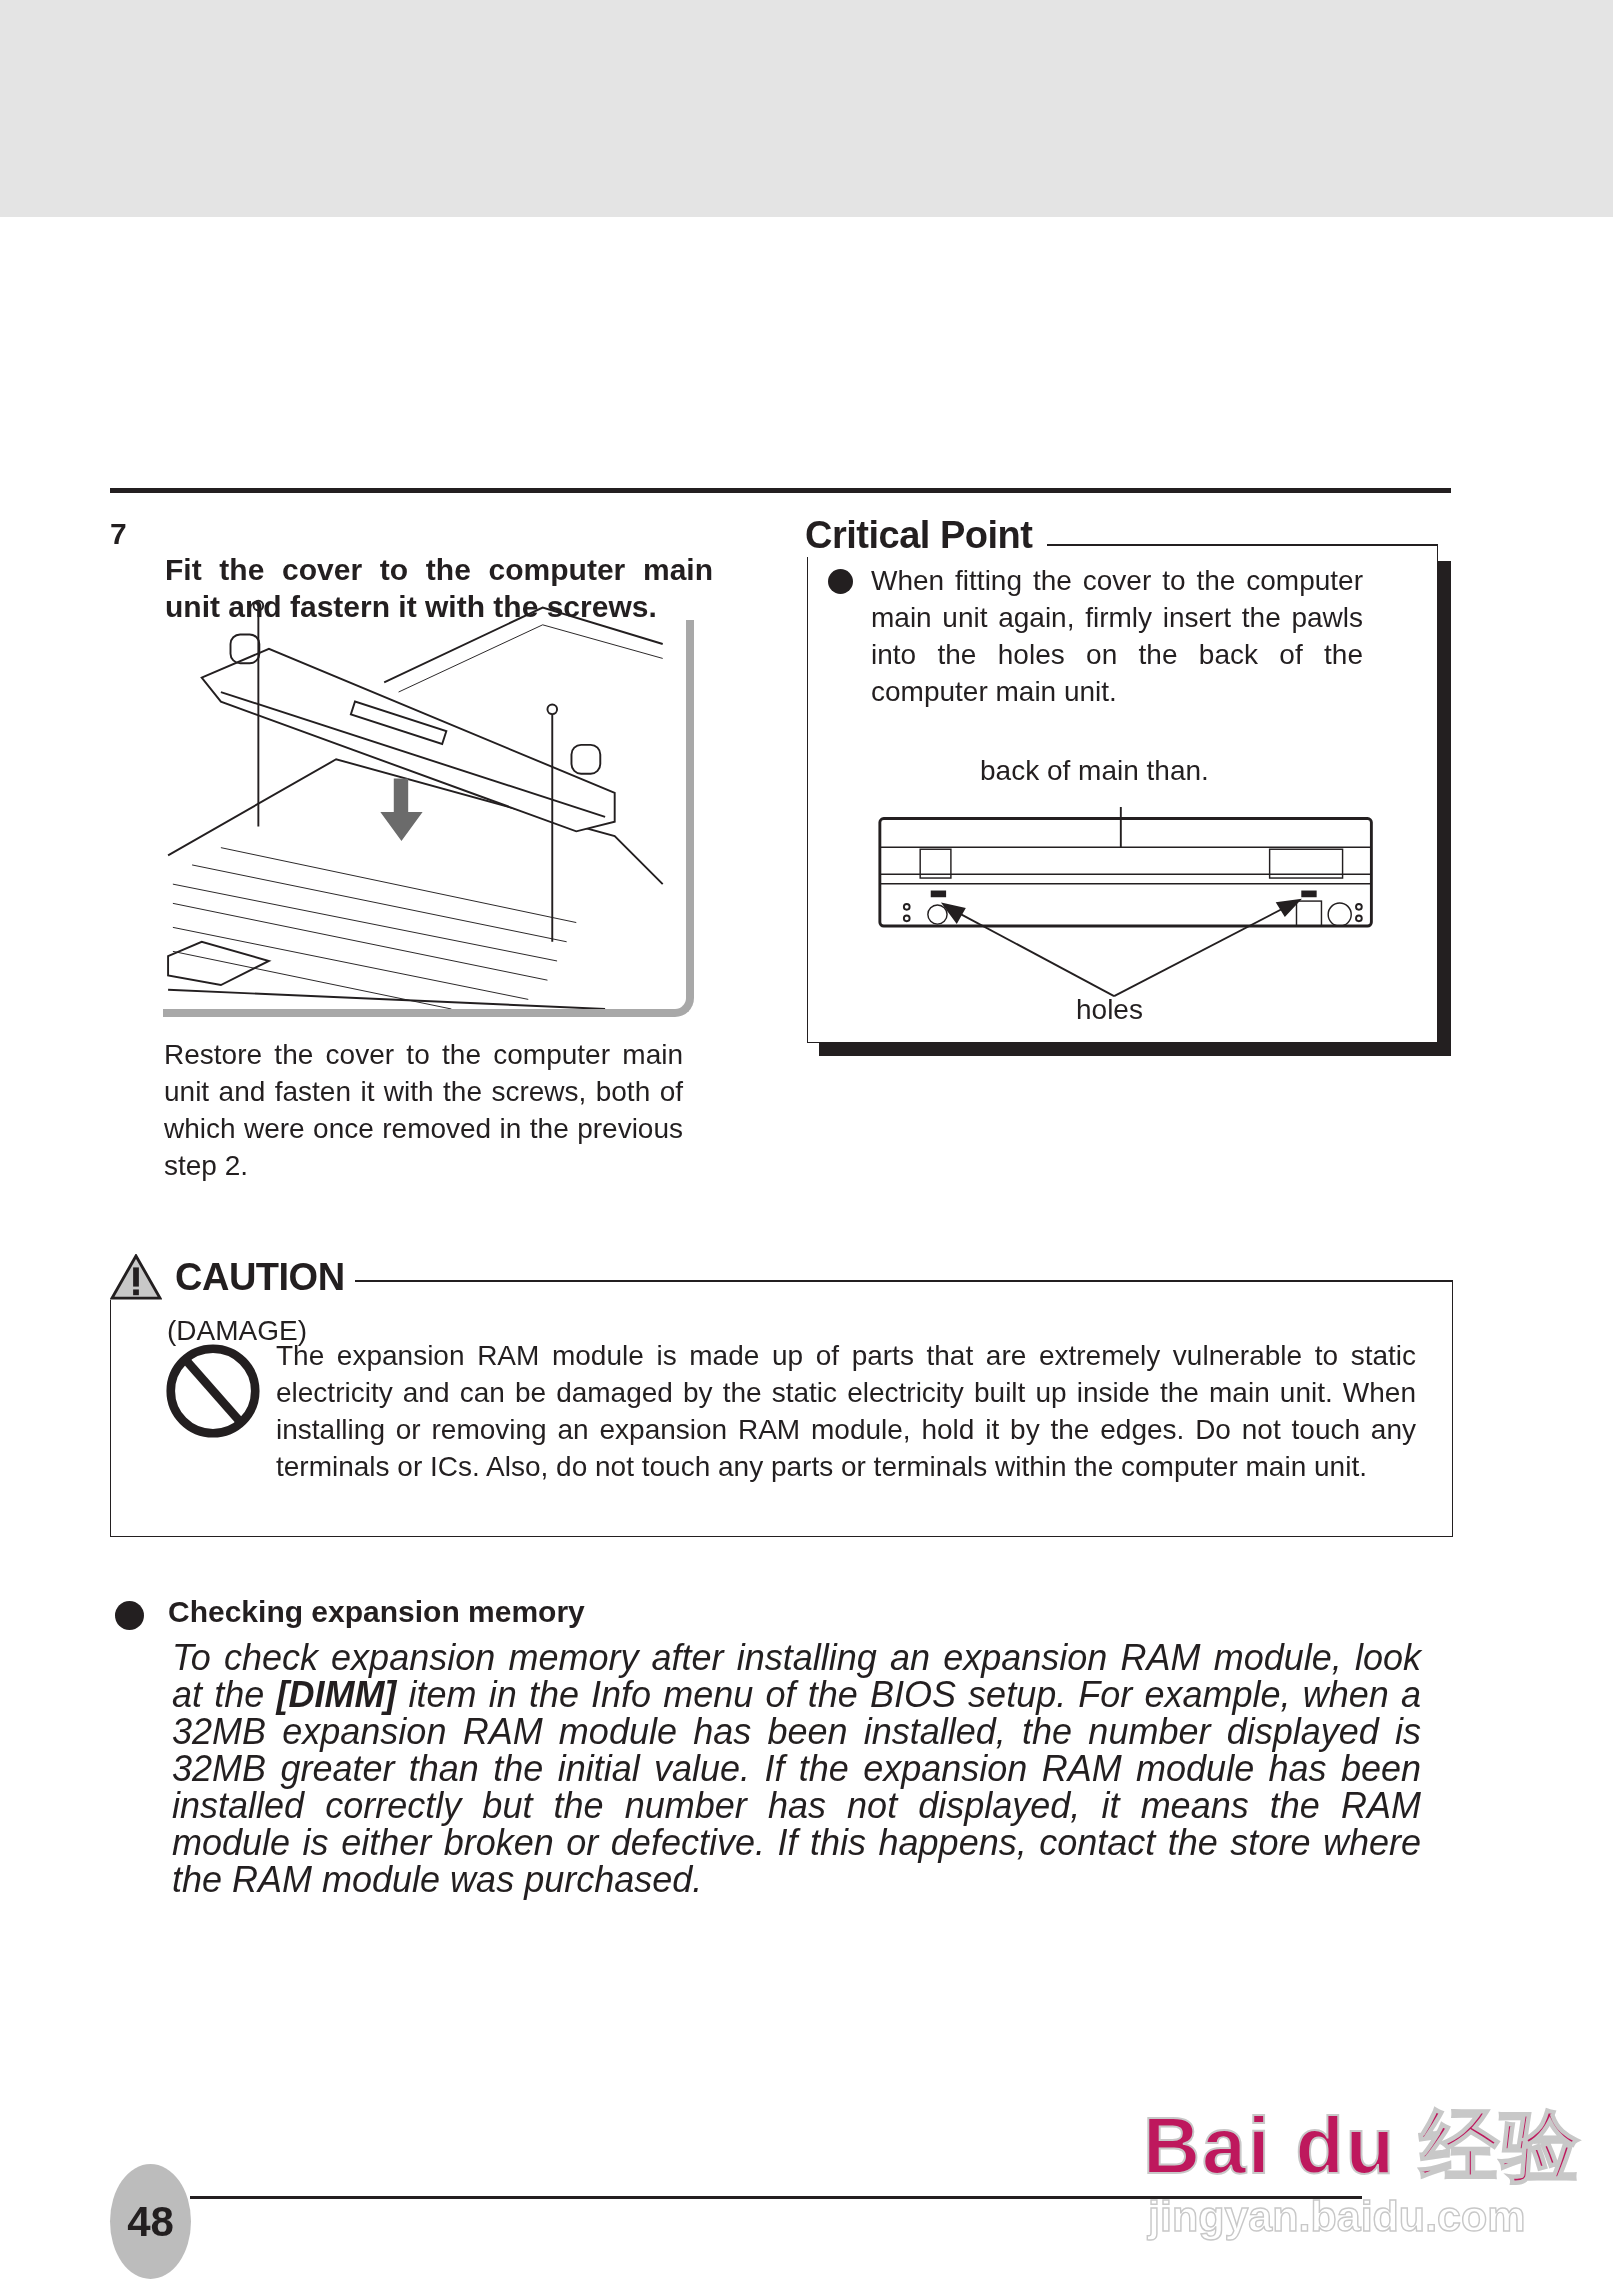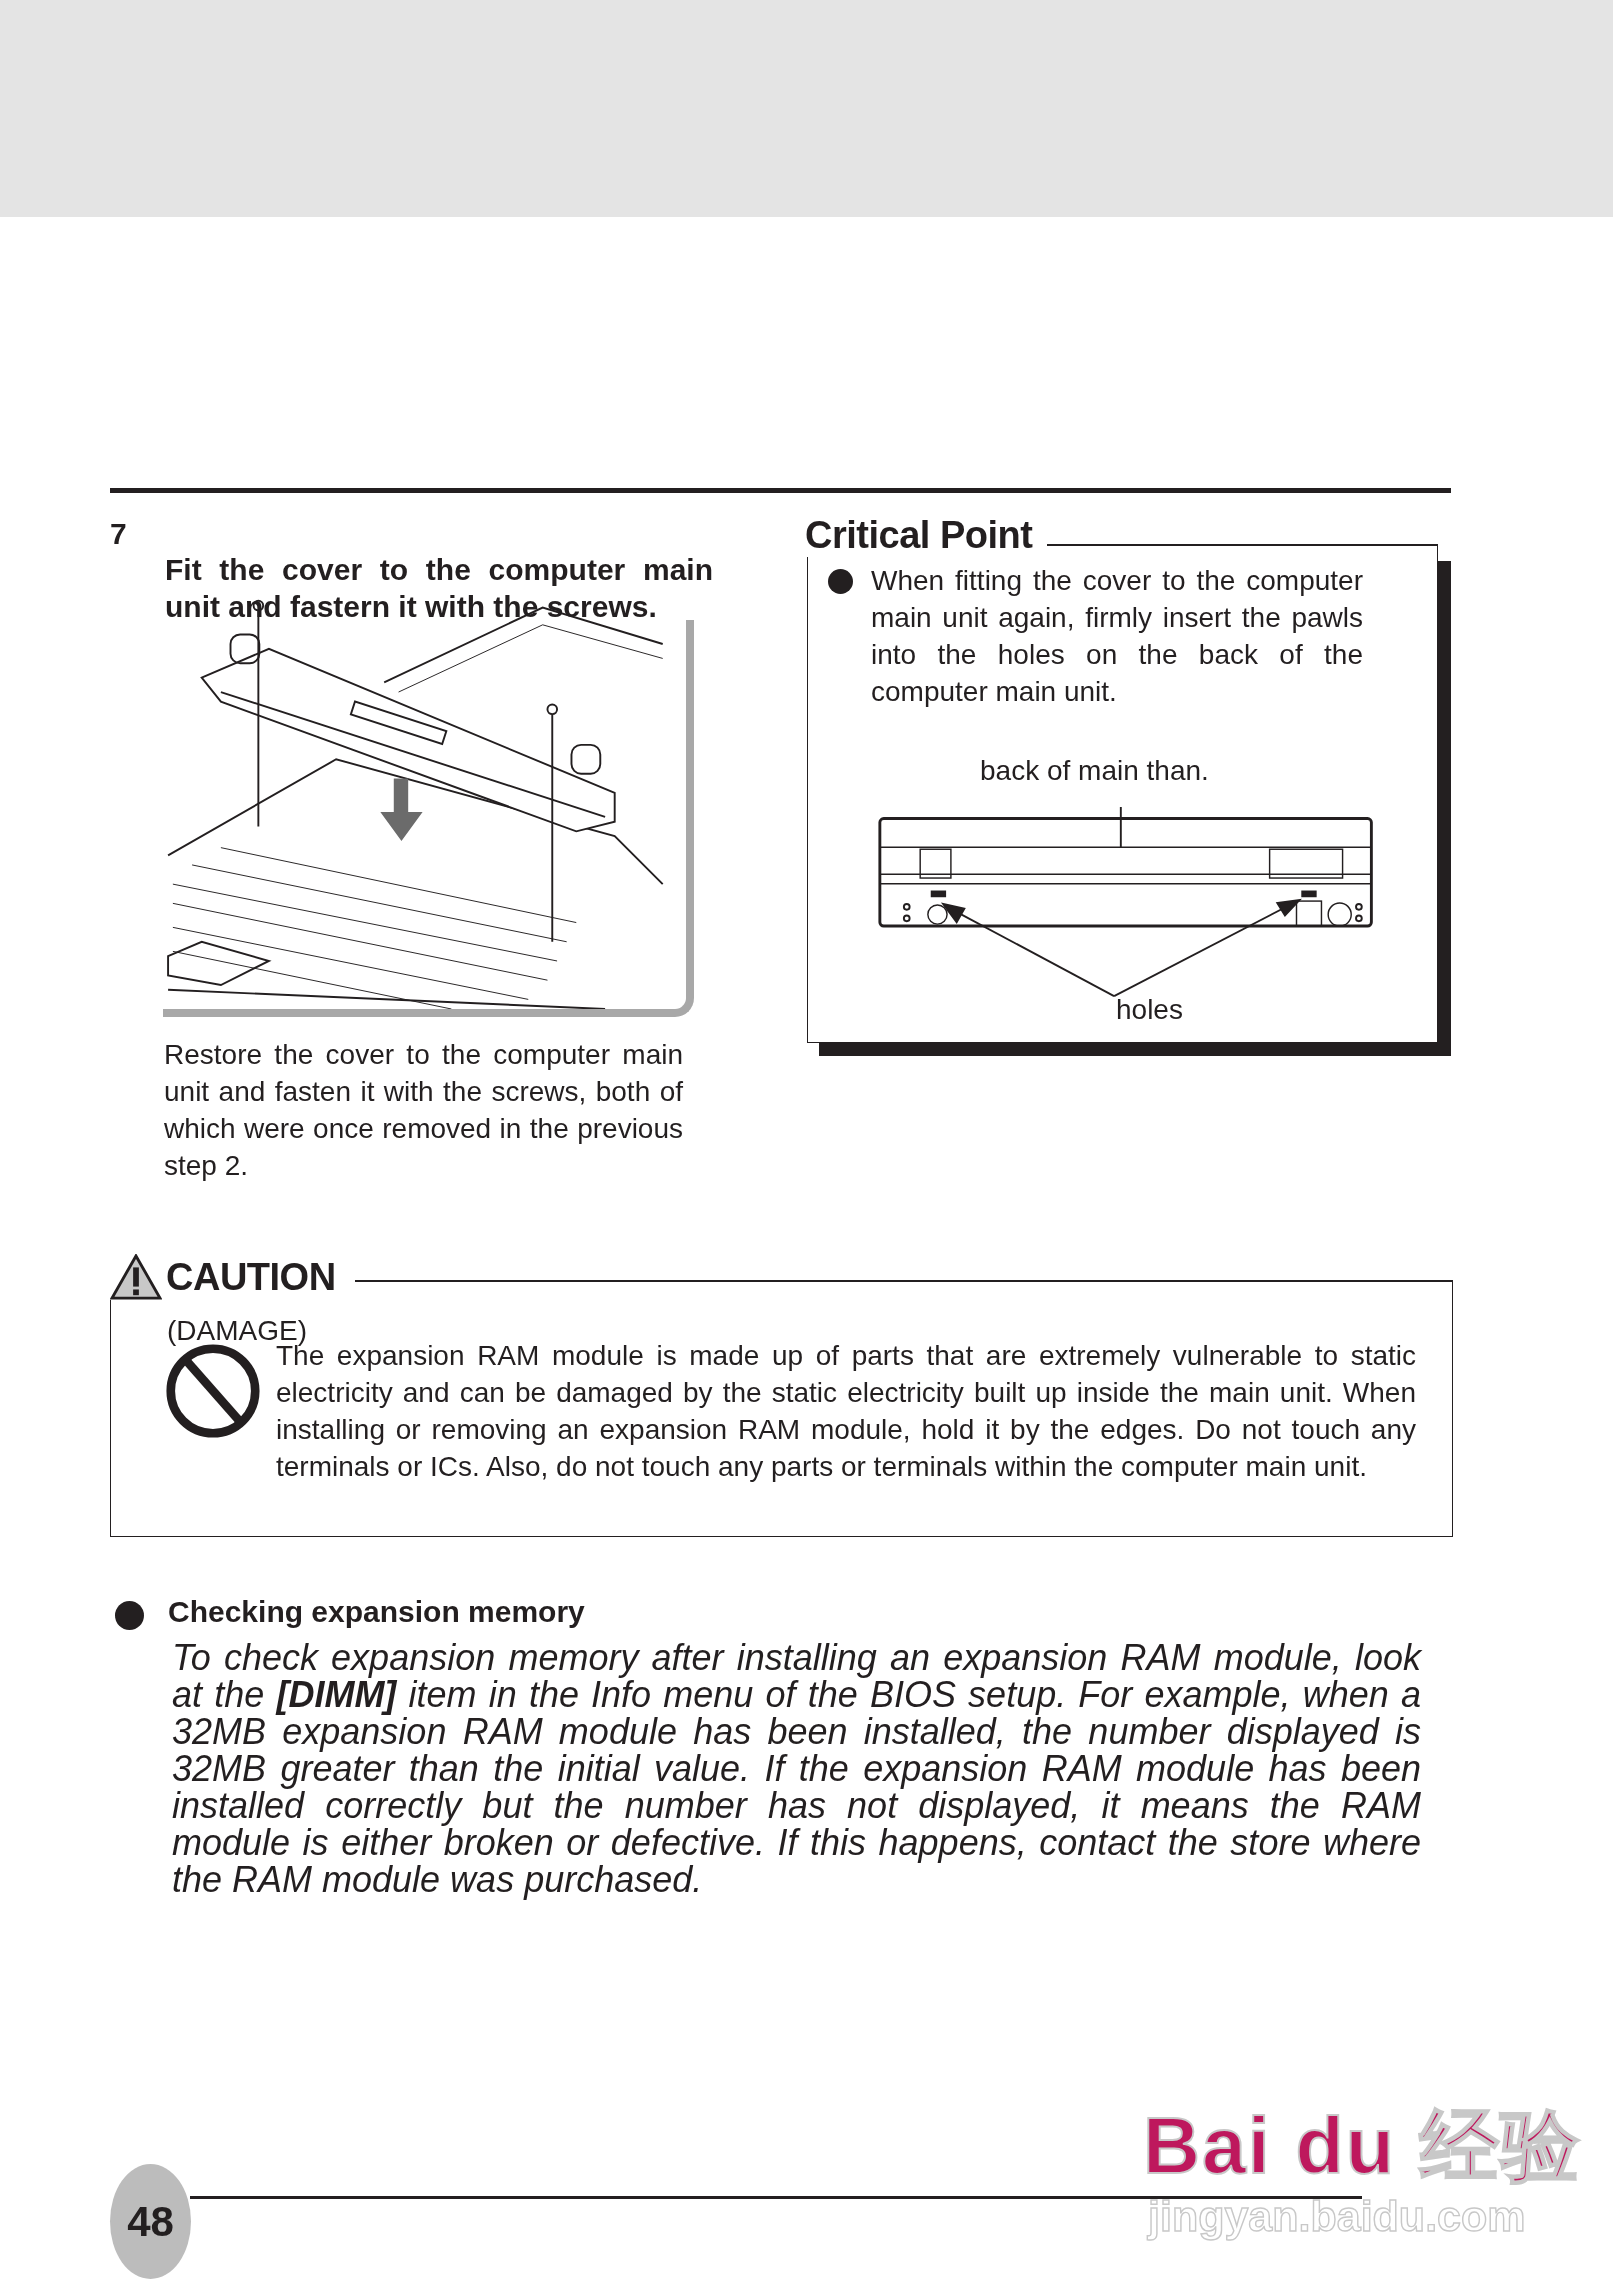--- a/index.html
+++ b/index.html
@@ -12,26 +12,26 @@
   .illus{position:absolute;left:163px;top:596px;width:524px;height:413px;}
   .illus-frame{position:absolute;left:163px;top:620px;width:523px;height:389px;border-right:8.6px solid #a8a8a8;border-bottom:8.6px solid #a8a8a8;border-bottom-right-radius:19px;}
   .restore{position:absolute;left:164px;top:1036px;width:519px;font-size:28px;line-height:37px;text-align:justify;}
   .cp-shadow{position:absolute;left:819px;top:561px;width:632px;height:495px;background:#231f20;}
   .cp-box{position:absolute;left:807px;top:544px;width:629px;height:498px;background:#fff;border-left:1.9px solid #231f20;border-right:1.9px solid #231f20;border-bottom:1.9px solid #231f20;}
   .cp-topline{position:absolute;left:1047px;top:544px;width:391px;height:1.9px;background:#231f20;}
   .cp-title{position:absolute;left:805px;top:514px;font-weight:bold;font-size:38px;background:#fff;padding-right:3.8px;letter-spacing:-0.5px;}
   .cp-bullet{position:absolute;left:828px;top:569px;width:25px;height:25px;border-radius:50%;background:#231f20;}
   .cp-text{position:absolute;left:871px;top:562px;width:492px;font-size:28px;line-height:37px;text-align:justify;}
   .cp-back{position:absolute;left:980px;top:755px;font-size:28px;}
-  .cp-holes{position:absolute;left:1076px;top:994px;font-size:28px;margin-left:40px;}
+  .cp-holes{position:absolute;left:1076px;top:994px;font-size:28px;}
   .cp-diagram{position:absolute;left:874px;top:807px;width:509px;height:192px;}
   .caution-line{position:absolute;left:355px;top:1280px;width:1097px;height:1.9px;background:#231f20;}
   .caution-box{position:absolute;left:110px;top:1280px;width:1341px;height:256px;border-left:1.9px solid #231f20;border-right:1.9px solid #231f20;border-bottom:1.9px solid #231f20;}
   .caution-head{position:absolute;left:110px;top:1254px;background:#fff;display:flex;align-items:center;padding-right:5.8px;}
-  .caution-title{font-weight:bold;font-size:38px;margin-left:4px;letter-spacing:-0.5px;}
+  .caution-title{font-weight:bold;font-size:38px;margin-left:13px;letter-spacing:-0.5px;}
   .damage{position:absolute;left:167px;top:1303px;font-size:28px;margin-top:12px;}
   .noicon{position:absolute;left:165px;top:1343px;width:96px;height:96px;}
   .caution-text{position:absolute;left:276px;top:1337px;width:1140px;font-size:28px;line-height:37px;text-align:justify;}
   .chk-bullet{position:absolute;left:115px;top:1601px;width:29px;height:29px;border-radius:50%;background:#231f20;}
   .chk-title{position:absolute;left:168px;top:1595px;font-weight:bold;font-size:30px;}
   .chk-text{position:absolute;left:172px;top:1639px;width:1249px;font-size:36px;line-height:37px;text-align:justify;font-style:italic;}
   .chk-text b{font-weight:bold;}
   .page-oval{position:absolute;left:110px;top:2164px;width:81px;height:115px;border-radius:50%;background:#bcbcbc;display:flex;align-items:center;justify-content:center;font-weight:bold;font-size:42px;}
   .foot-rule{position:absolute;left:190px;top:2196px;width:1172px;height:2.9px;background:#231f20;}
   .wm{position:absolute;left:1143px;top:2094px;color:#be185d;font-weight:bold;font-size:79px;-webkit-text-stroke:1.9px #c8c8c8;letter-spacing:1.9px;}

